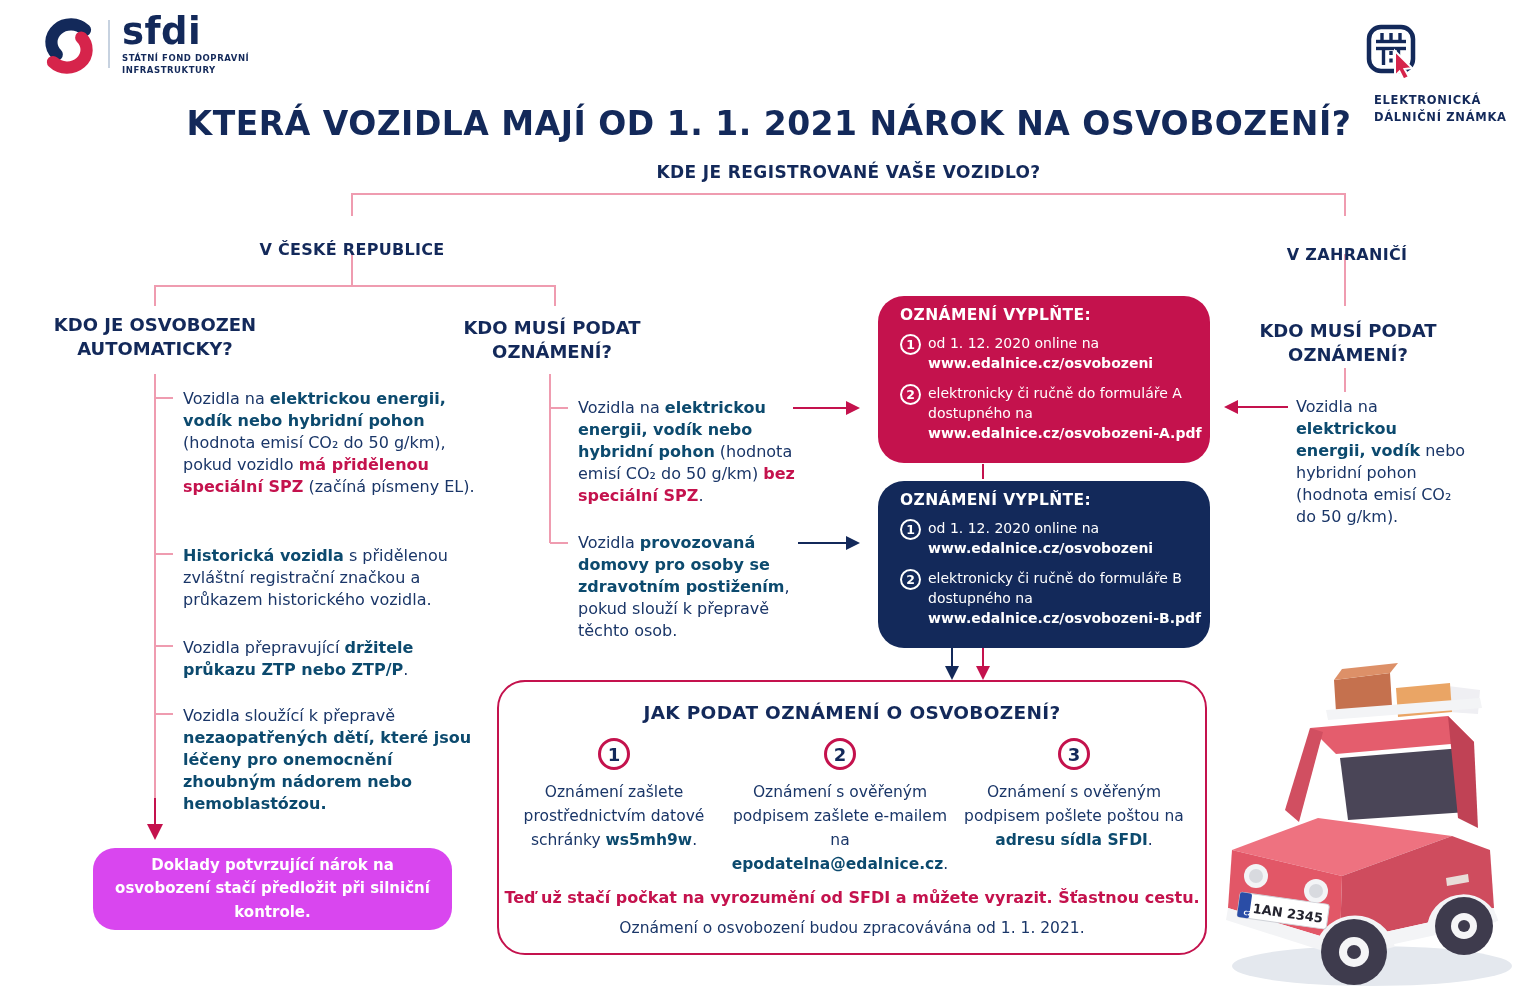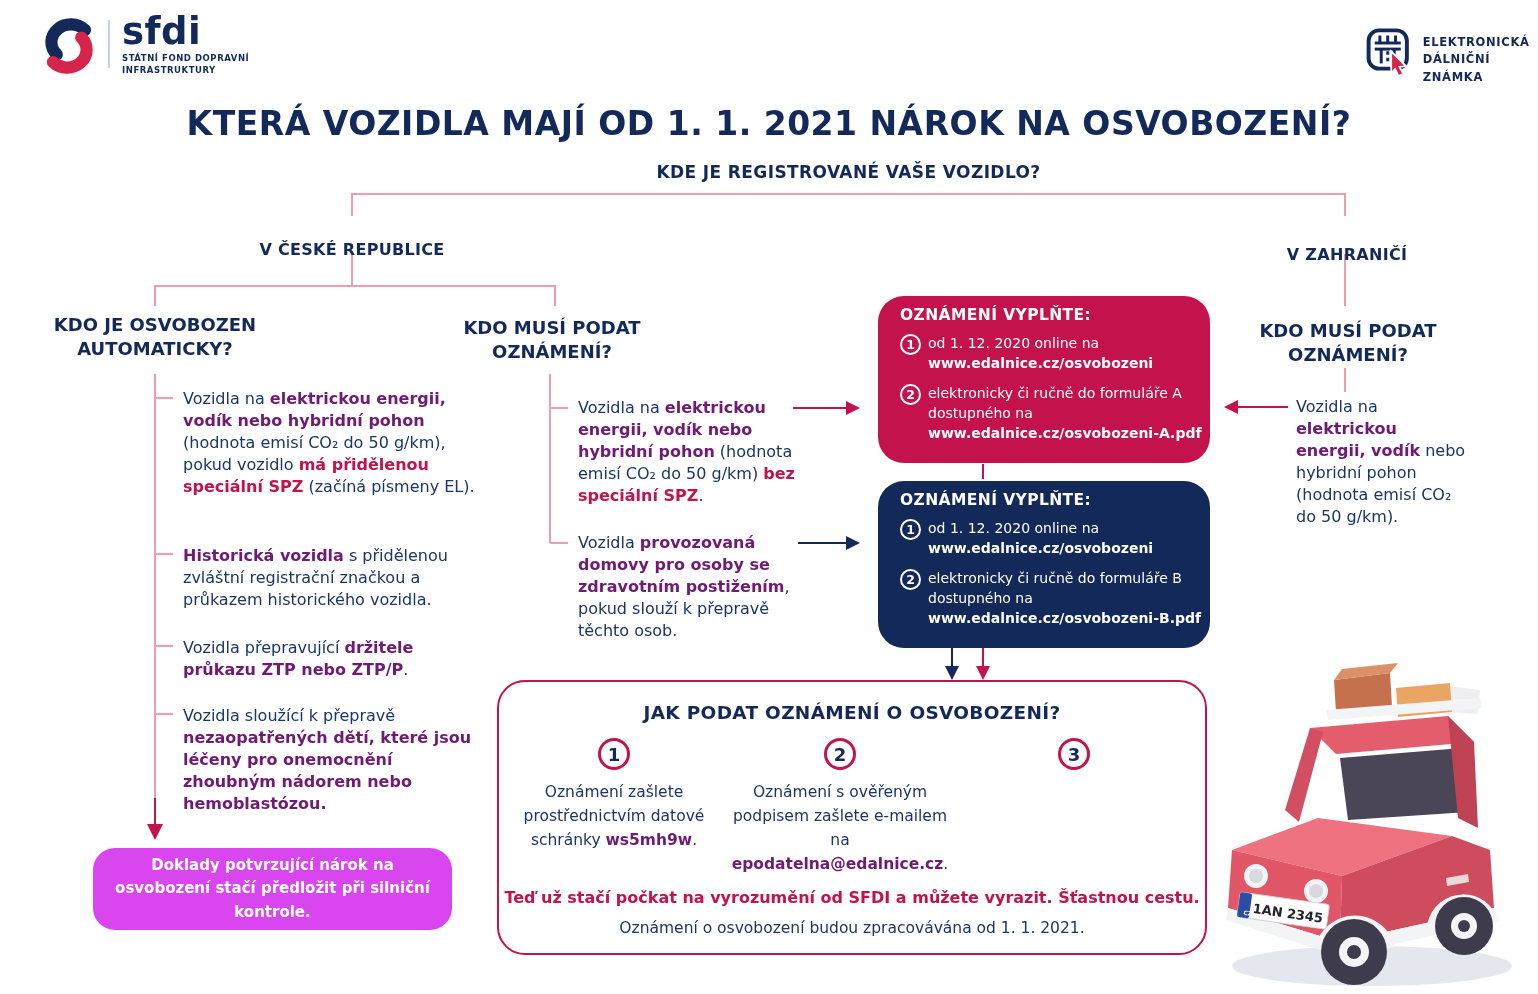--- a/index.html
+++ b/index.html
@@ -6,37 +6,37 @@
   .canvas{position:relative;width:1538px;height:994px;background:#ffffff;overflow:hidden;
           font-family:"DejaVu Sans","Liberation Sans",sans-serif;color:#14305f;}
   .abs{position:absolute;}
   svg{display:block;}
 
   
   .sfdi{left:40px;top:14px;display:flex;align-items:flex-start;}
   .sfdi-div{width:2px;height:48px;background:#c7d2e0;margin:6px 12px 0 10px;}
   .sfdi-name{font-size:37px;font-weight:700;color:#13295a;line-height:.95;letter-spacing:.5px;}
   .sfdi-sub{font-size:8.5px;font-weight:700;color:#13295a;letter-spacing:.55px;line-height:1.35;margin-top:4px;}
-  .edz{left:1366px;top:24px;display:flex;align-items:flex-start;}
+  .edz{left:1366px;top:24px;display:flex;align-items:flex-start;flex-direction:column;}
   .edz-txt{font-size:11.5px;font-weight:700;color:#13295a;letter-spacing:.7px;line-height:1.5;margin:10px 0 0 8px;}
 
   
   .title{left:0;right:0;top:104px;text-align:center;font-size:33px;font-weight:700;color:#13295a;letter-spacing:.5px;}
   .question{left:352px;top:162px;width:993px;text-align:center;font-size:17px;font-weight:700;color:#13295a;letter-spacing:.4px;}
   .branch{font-size:16px;font-weight:700;color:#13295a;text-align:center;letter-spacing:.3px;margin-top:16px;}
   .branch-cz{left:232px;top:224px;width:240px;}
   .branch-ab{left:1237px;top:229px;width:220px;}
   .colhead{font-size:18px;font-weight:700;color:#13295a;text-align:center;line-height:1.35;}
   .h-auto{left:30px;top:313px;width:250px;}
   .h-mid{left:442px;top:316px;width:220px;}
   .h-ab{left:1238px;top:319px;width:220px;}
 
   
   .bullet{font-size:16px;line-height:22px;color:#1a3668;}
-  .b{font-weight:700;color:#701a75;}
+  .b{font-weight:700;color:#0c4a6e;}
   .rb{font-weight:700;color:#c4124d;}
 
   
   .infobox{width:332px;border-radius:26px;color:#fff;padding:10px 8px 0 22px;box-sizing:border-box;}
   .box-red{left:878px;top:296px;height:167px;background:#c4124d;}
   .box-navy{left:878px;top:481px;height:167px;background:#13295a;}
   .infobox-title{font-size:15.5px;font-weight:700;letter-spacing:.4px;margin-bottom:9px;}
   .infobox-item{display:flex;gap:7px;margin-bottom:9px;}
   .numcirc{flex:none;width:21px;height:21px;border:2px solid #fff;border-radius:50%;
            font-size:12.5px;font-weight:700;display:flex;align-items:center;justify-content:center;box-sizing:border-box;margin-top:1px;}
@@ -170,20 +170,21 @@
 
   <div class="abs roadside">Doklady potvrzující nárok na osvobození stačí předložit při silniční kontrole.</div>
 
   <div class="abs jak">
     <div class="jak-title">JAK PODAT OZNÁMENÍ O OSVOBOZENÍ?</div>
     <div class="jak-circ" style="left:99px">1</div>
     <div class="jak-circ" style="left:325px">2</div>
     <div class="jak-circ" style="left:559px">3</div>
     <div class="jak-step" style="left:0px"><span>Oznámení zašlete prostřednictvím datové schránky </span><span class="b">ws5mh9w</span><span>.</span></div>
     <div class="jak-step" style="left:226px"><span>Oznámení s ověřeným podpisem zašlete e-mailem na </span><span class="b">epodatelna@edalnice.cz</span><span>.</span></div>
+    <div class="jak-step" style="left:460px"><span>Oznámení s ověřeným podpisem pošlete poštou na </span><span class="b">adresu sídla SFDI</span><span>.</span></div>
     <div class="jak-red">Teď už stačí počkat na vyrozumění od SFDI a můžete vyrazit. Šťastnou cestu.</div>
     <div class="jak-navy">Oznámení o osvobození budou zpracovávána od 1. 1. 2021.</div>
   </div>
 
   <svg class="abs" style="left:1222px;top:650px" width="300" height="345" viewBox="0 0 300 345">
     <ellipse cx="150" cy="316" rx="140" ry="20" fill="#e4e8ee"></ellipse>
 
     <g>
       <polygon points="112,30 168,23 170,56 114,62" fill="#c5714e"></polygon>
       <polygon points="112,30 168,23 176,13 120,19" fill="#dd9068"></polygon>

